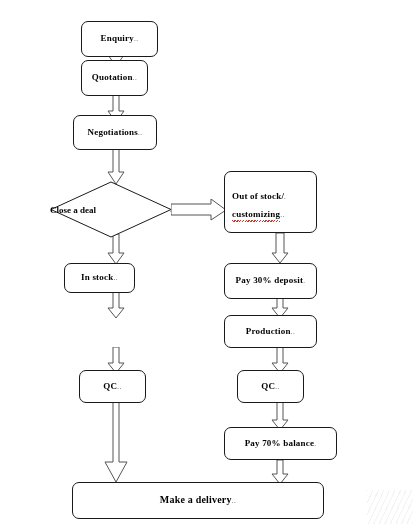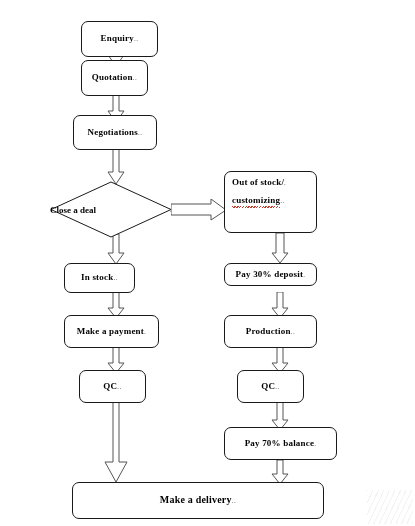--- a/index.html
+++ b/index.html
@@ -35,21 +35,21 @@
     letter-spacing: 0.2px;
     line-height: 1.05;
     z-index: 3;
   }
   .node .label {
     display: block;
     white-space: nowrap;
   }
   .node.two-line {
     display: block;
-    padding: 6px 7px 0 7px;
+    padding: 20px 7px 0 7px;
     text-align: left;
   }
   .node.two-line .label {
     display: block;
     margin-bottom: 9px;
   }
   .spellcheck {
     position: relative;
     display: inline-block;
   }
@@ -221,29 +221,26 @@
 
   <div class="node two-line" style="left:224px; top:171px; width:93px; height:62px;">
     <span class="label"><span>Out of stock/</span><span class="tail">.</span></span>
     <span class="label"><span class="spellcheck">customizing</span><span class="tail">..</span></span>
   </div>
 
   <div class="node" style="left:64px; top:263px; width:71px; height:30px;">
     <span class="label"><span>In stock</span><span class="tail">..</span></span>
   </div>
 
-  <div class="node" style="left:64px; top:315px; width:95px; height:33px;">
-    <span class="label"><span>Make a payment</span><span class="tail">.</span></span>
-  </div>
 
   <div class="node" style="left:79px; top:370px; width:67px; height:33px;">
     <span class="label"><span>QC</span><span class="tail">..</span></span>
   </div>
 
-  <div class="node" style="left:224px; top:263px; width:93px; height:23px;">
+  <div class="node" style="left:224px; top:263px; width:93px; height:36px;">
     <span class="label"><span>Pay 30% deposit</span><span class="tail">.</span></span>
   </div>
 
   <div class="node" style="left:224px; top:315px; width:93px; height:33px;">
     <span class="label"><span>Production</span><span class="tail">..</span></span>
   </div>
 
   <div class="node" style="left:237px; top:370px; width:67px; height:33px;">
     <span class="label"><span>QC</span><span class="tail">..</span></span>
   </div>

